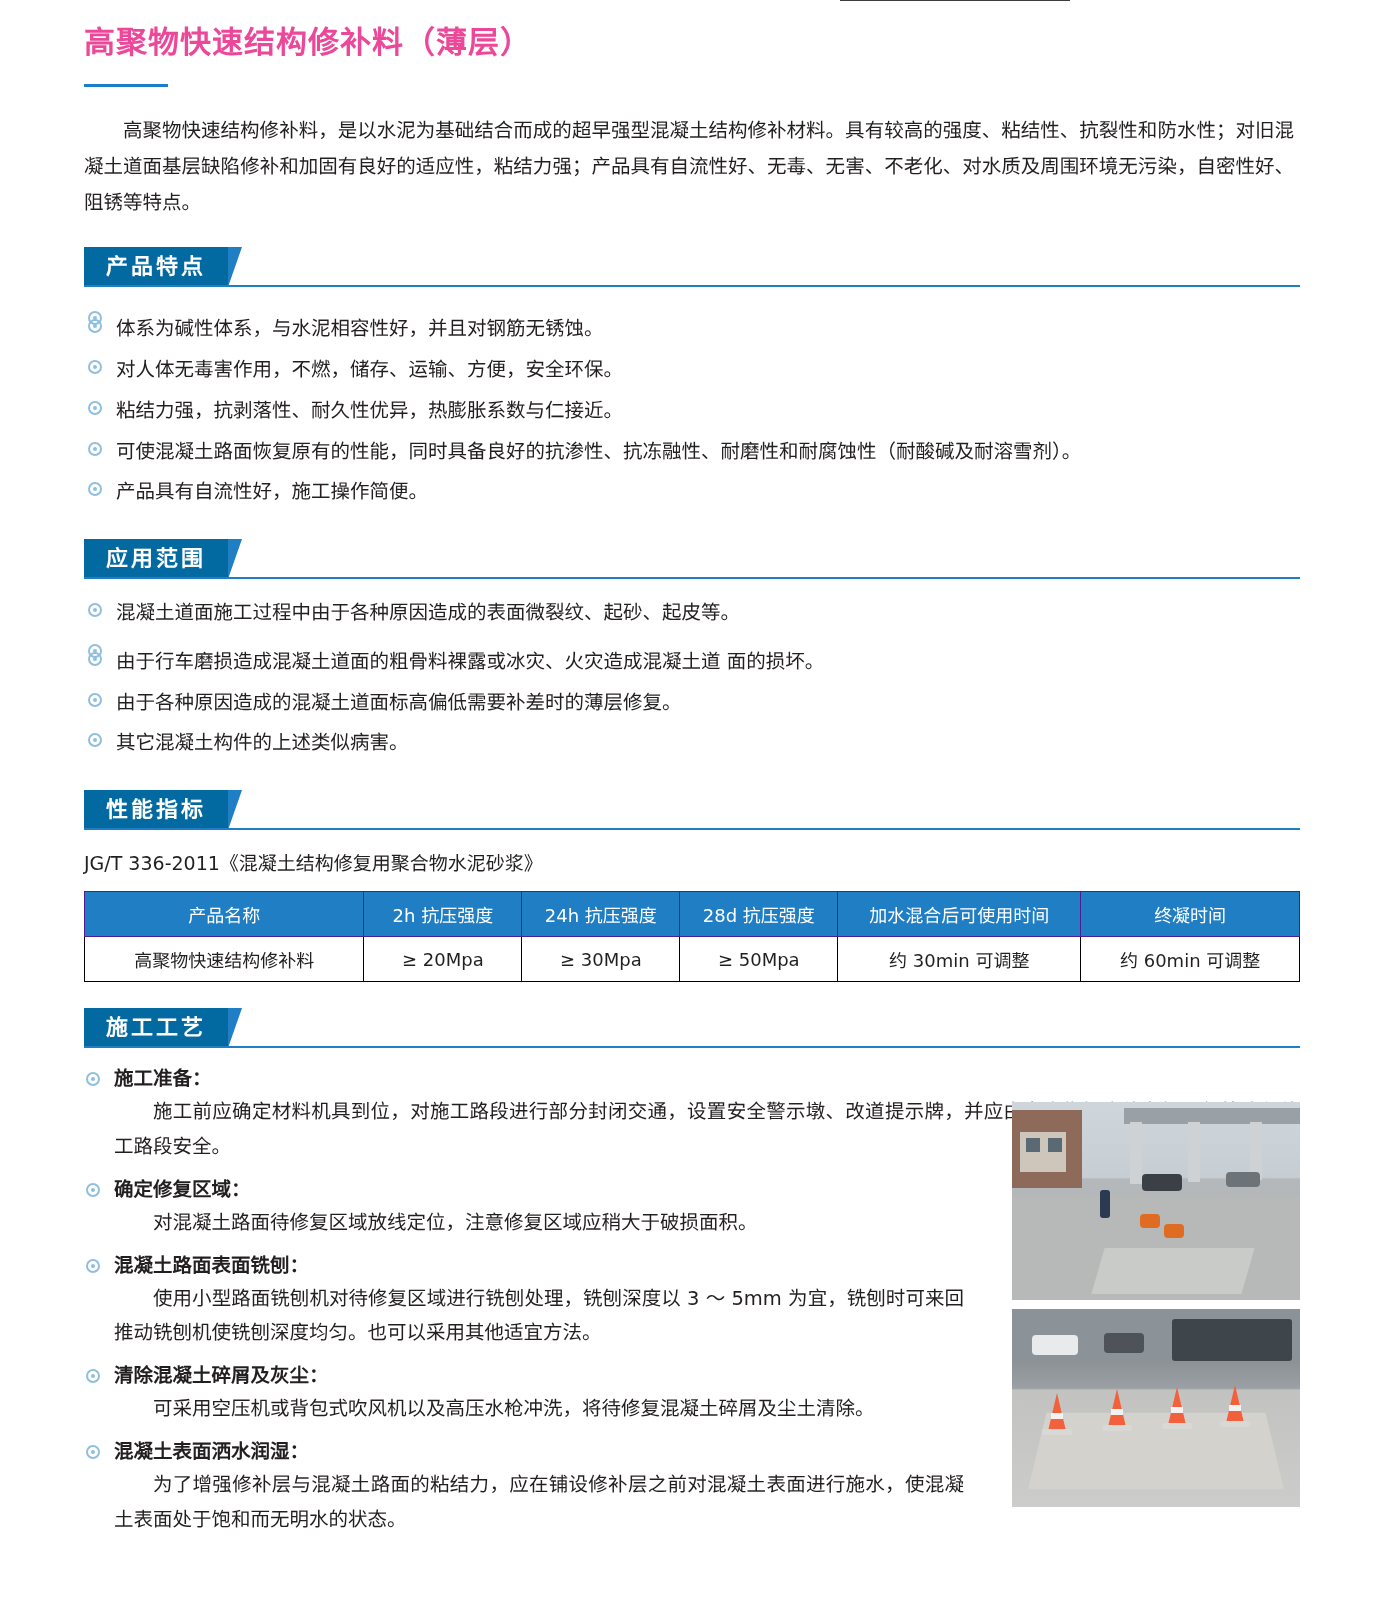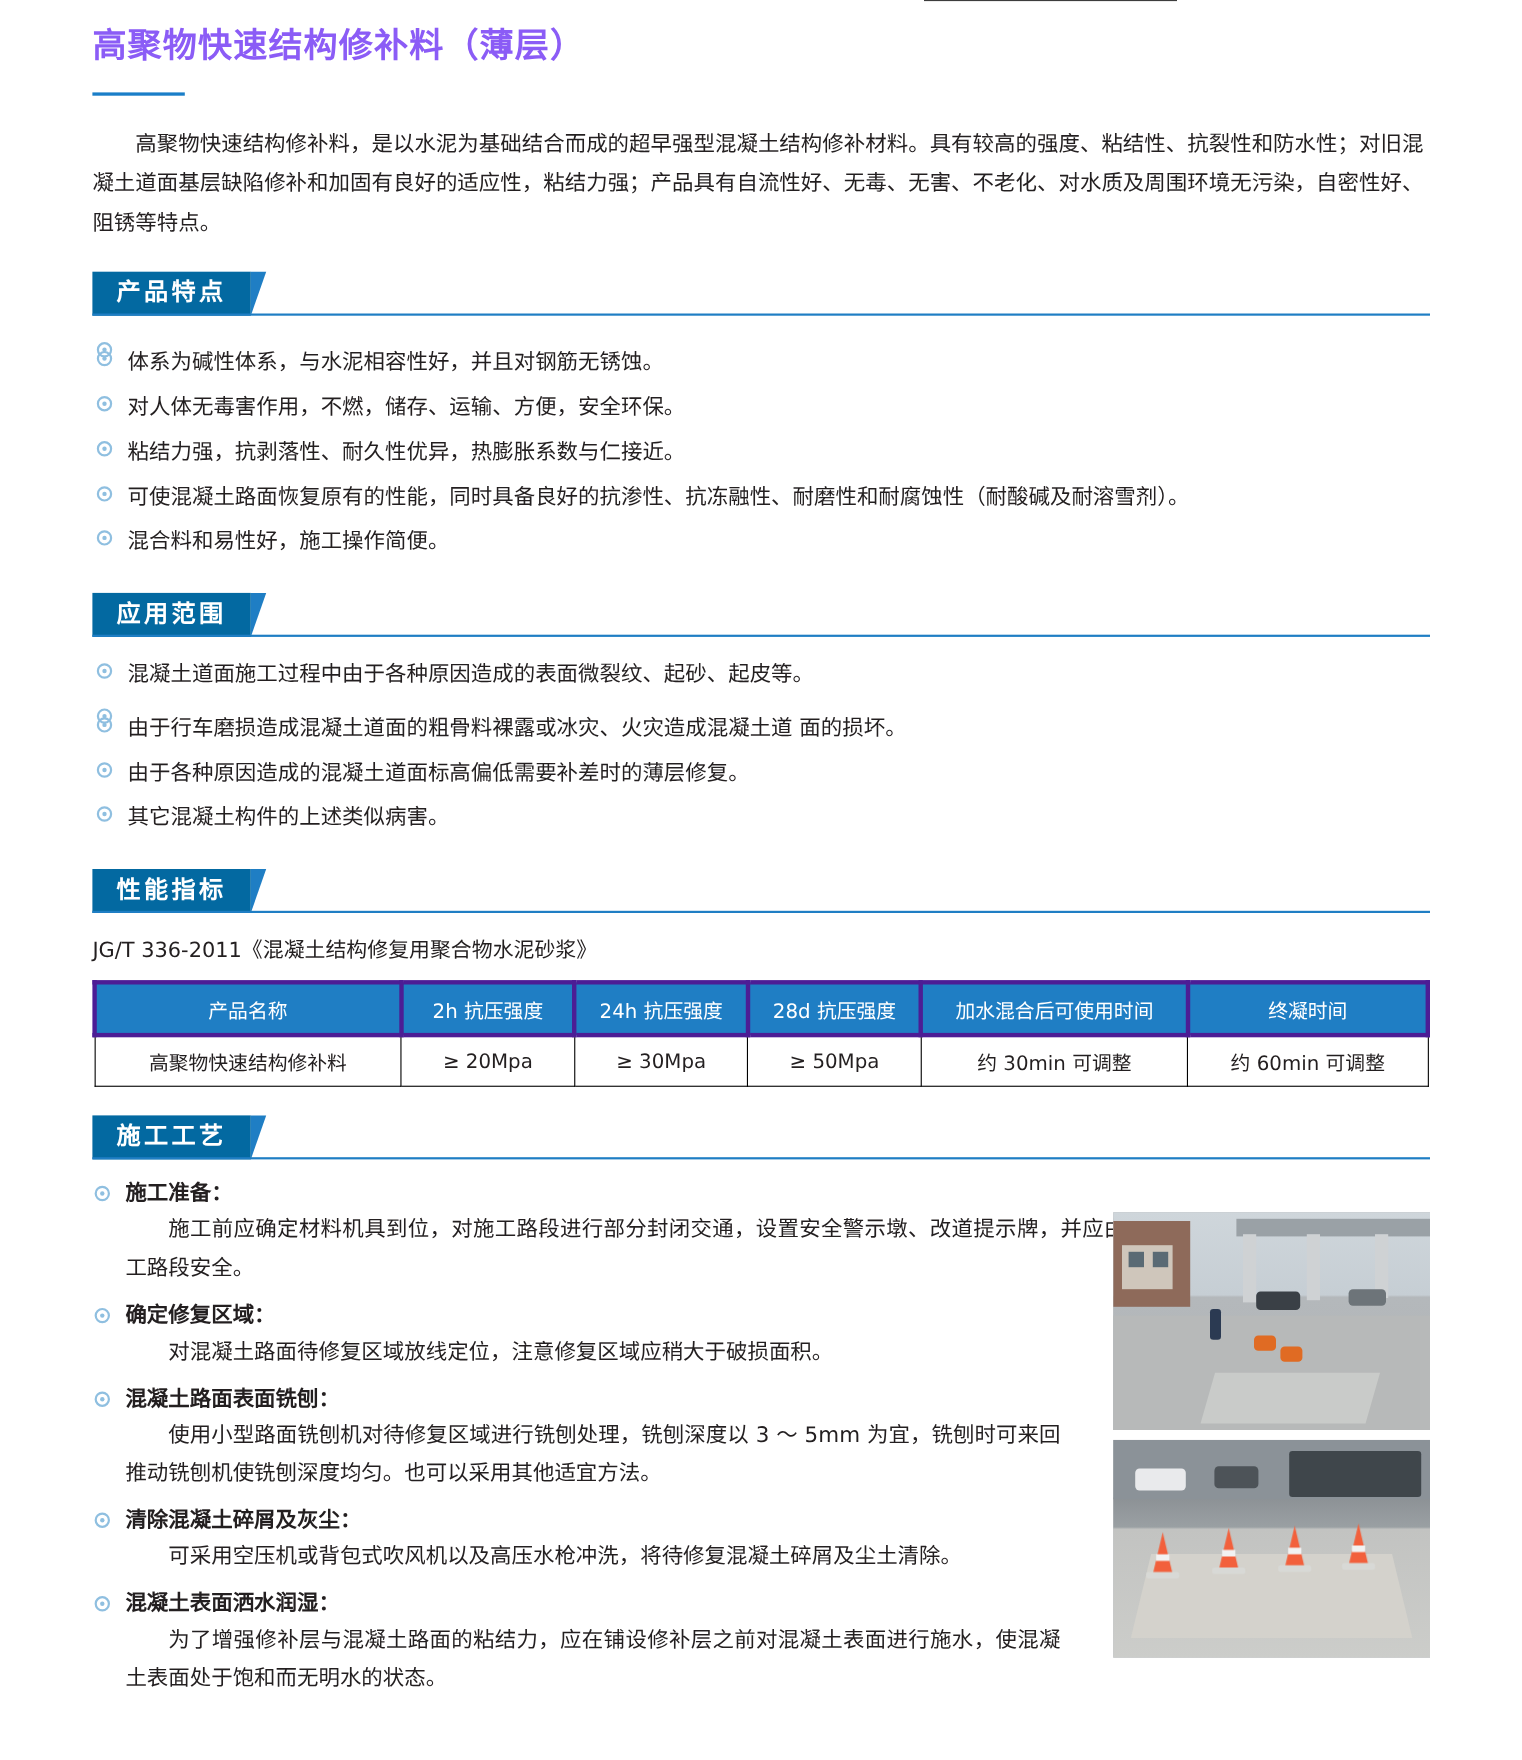--- a/index.html
+++ b/index.html
@@ -31,21 +31,21 @@
     left: 840px;
     width: 230px;
     height: 1px;
     background: #3d3d3d;
   }
 
   
   .doc-title {
     font-size: 31px;
     font-weight: bold;
-    color: #8b5cf6;
+    color: #ec4899;
     letter-spacing: 1px;
     padding-top: 22px;
     line-height: 1.3;
     margin: 0;
   }
   .title-underline {
     width: 84px;
     height: 3px;
     background: #1a7ec8;
     margin-top: 22px;
@@ -151,21 +151,21 @@
   table.perf {
     width: 100%;
     border-collapse: collapse;
     font-size: 18px;
   }
   table.perf th {
     background: #1f7ec4;
     color: #ffffff;
     font-weight: normal;
     padding: 9px 4px;
-    border: 4px solid #4c1d95;
+    border: 1px solid #4c1d95;
     text-align: center;
     white-space: nowrap;
   }
   table.perf td {
     border: 1px solid #000000;
     padding: 9px 4px;
     text-align: center;
     color: #231f20;
     white-space: nowrap;
   }
@@ -283,21 +283,21 @@
     <div class="sec-head">
       <div class="flag">产品特点</div>
       <div class="rule"></div>
     </div>
     <ul class="bullets">
       <li><span class="dot"></span></li>
       <li><span class="dot"></span><span>体系为碱性体系，与水泥相容性好，并且对钢筋无锈蚀。</span></li>
       <li><span class="dot"></span><span>对人体无毒害作用，不燃，储存、运输、方便，安全环保。</span></li>
       <li><span class="dot"></span><span>粘结力强，抗剥落性、耐久性优异，热膨胀系数与仁接近。</span></li>
       <li><span class="dot"></span><span>可使混凝土路面恢复原有的性能，同时具备良好的抗渗性、抗冻融性、耐磨性和耐腐蚀性（耐酸碱及耐溶雪剂）。</span></li>
-      <li><span class="dot"></span><span>混合料和易性好，施工操作简便。</span></li>
+      <li><span class="dot"></span><span>产品具有自流性好，施工操作简便。</span></li>
     </ul>
   </div>
 
   <div class="section">
     <div class="sec-head">
       <div class="flag">应用范围</div>
       <div class="rule"></div>
     </div>
     <ul class="bullets">
       <li><span class="dot"></span><span>混凝土道面施工过程中由于各种原因造成的表面微裂纹、起砂、起皮等。</span></li>

